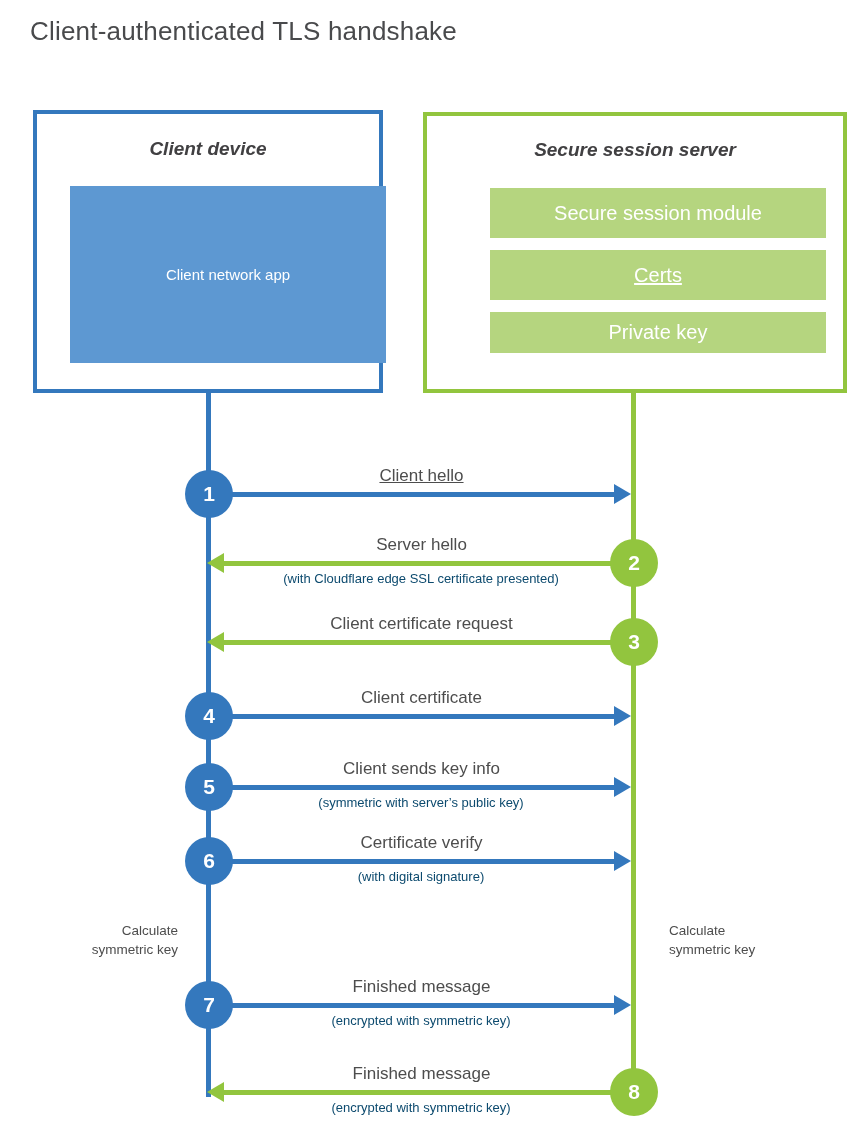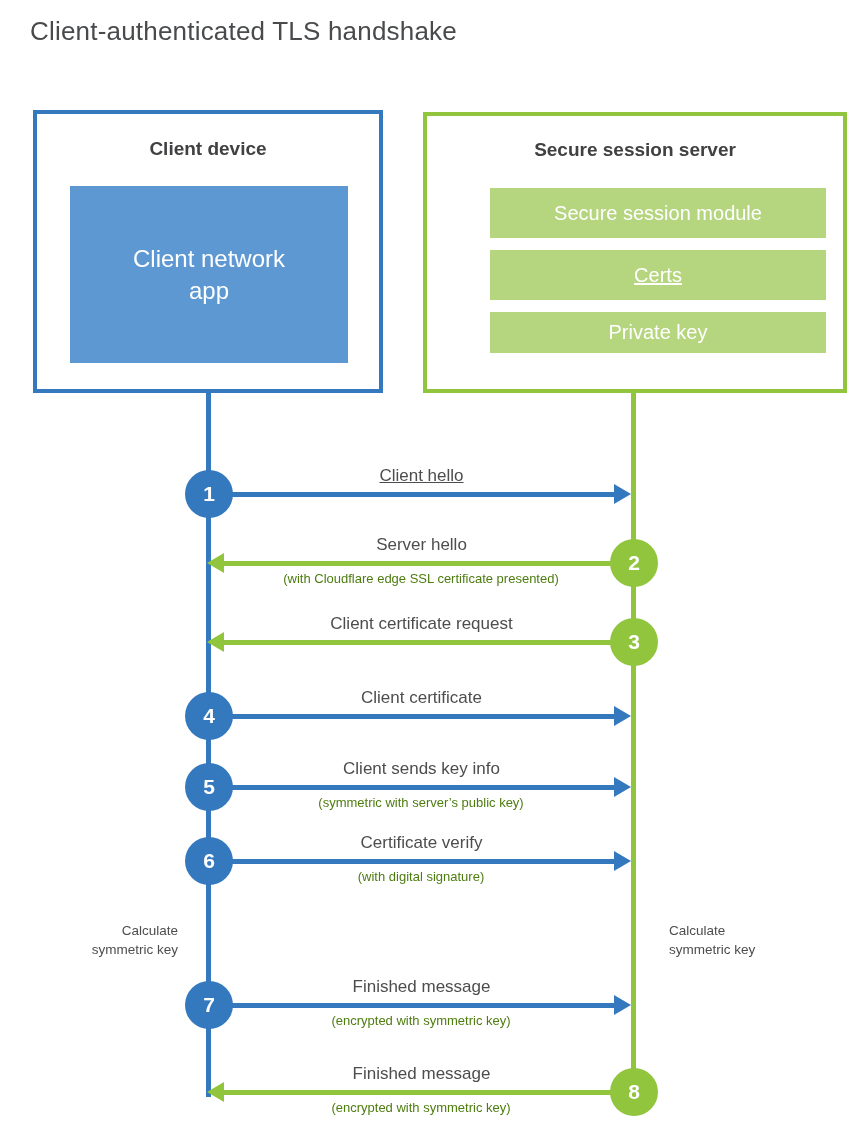--- a/index.html
+++ b/index.html
@@ -7,26 +7,26 @@
     position:relative; width:865px; height:1146px; background:#ffffff;
     font-family:"Liberation Sans", sans-serif; overflow:hidden;
   }
   .page-title {
     position:absolute; left:30px; top:16px;
     font-size:26px; font-weight:300; color:#494a4c; letter-spacing:0.2px;
   }
   .outer-box { position:absolute; background:#ffffff; box-sizing:border-box; }
   .client-box  { left:33px;  top:110px; width:350px; height:283px; border:4px solid #3478bd; }
   .server-box  { left:423px; top:112px; width:424px; height:281px; border:4px solid #92c53e; }
-  .box-title { position:absolute; font-size:19px; font-weight:bold; color:#414042; text-align:center; }
+  .box-title { position:absolute; font-size:19px; font-weight:bold; color:#414042; text-align:center;font-style:italic; }
   .client-box-title { left:33px;  top:138px; width:350px; }
   .server-box-title { left:423px; top:139px; width:424px; }
   .client-app {
-    position:absolute; left:70px; top:186px; width:278px; height:177px;
-    background:#5d98d2; color:#ffffff; font-size:24px; line-height:1.32;
+    position:absolute; left:70px; top:186px; width:316px; height:177px;
+    background:#5d98d2; color:#ffffff; font-size:15px; line-height:1.32;
     display:flex; align-items:center; justify-content:center; text-align:center;
     padding:0 56px; box-sizing:border-box;
   }
   .module {
     position:absolute; left:466px; width:336px; height:50px;
     background:#b5d57f; color:#ffffff; font-size:20px;
     display:flex; align-items:center; justify-content:center;margin-left:24px;
   }
   .module-0 { top:188px; }
   .module-1 { top:250px;text-decoration:underline; }
@@ -40,21 +40,21 @@
     position:absolute; width:48px; height:48px; border-radius:50%;
     color:#ffffff; font-size:21px; font-weight:bold; z-index:3;
     display:flex; align-items:center; justify-content:center;
   }
   .msg-label {
     position:absolute; left:233px; width:377px; text-align:center;
     font-size:17px; color:#4d4d4d; z-index:2;
   }
   .msg-sub {
     position:absolute; left:221px; width:400px; text-align:center;
-    font-size:13px; color:#4d7c0f; z-index:2;
+    font-size:13px; color:#0c4a6e; z-index:2;
   }
   .note {
     position:absolute; font-size:13.5px; color:#4d4d4d;
     line-height:17px; white-space:pre-line; z-index:2;
   }
   .note-decrypt    { left:657px; top:751px; width:180px; }
   .note-calc-left  { left:48px;  top:921px; width:130px; text-align:right; line-height:19px; }
   .note-calc-right { left:669px; top:921px; width:130px; text-align:left;  line-height:19px; }
 </style>
 </head>

